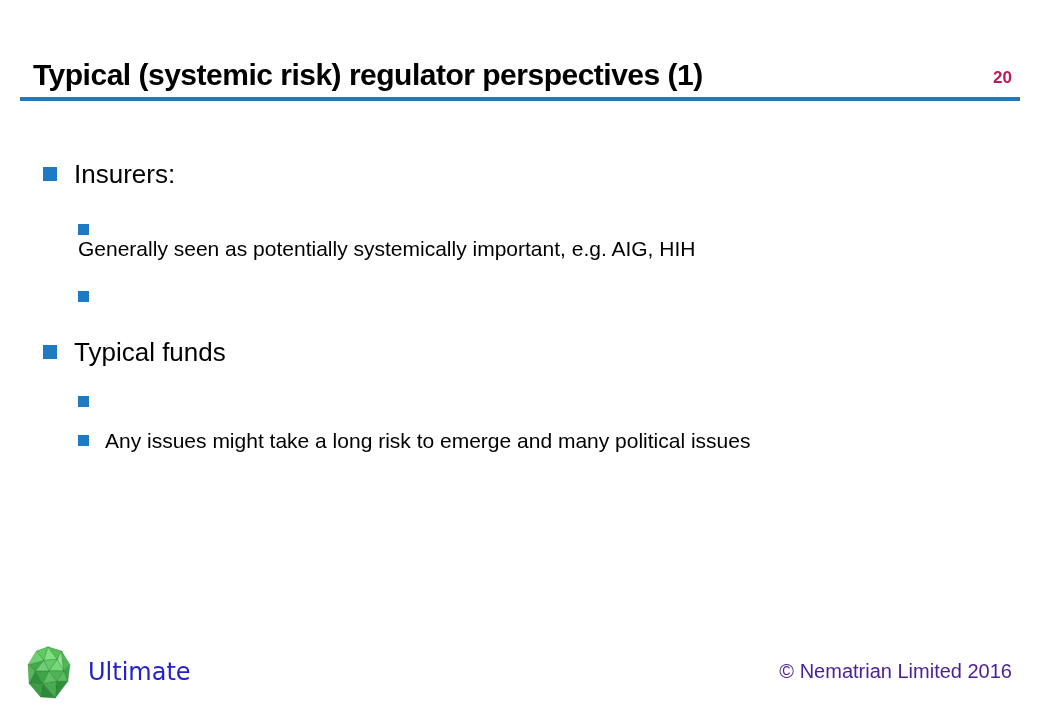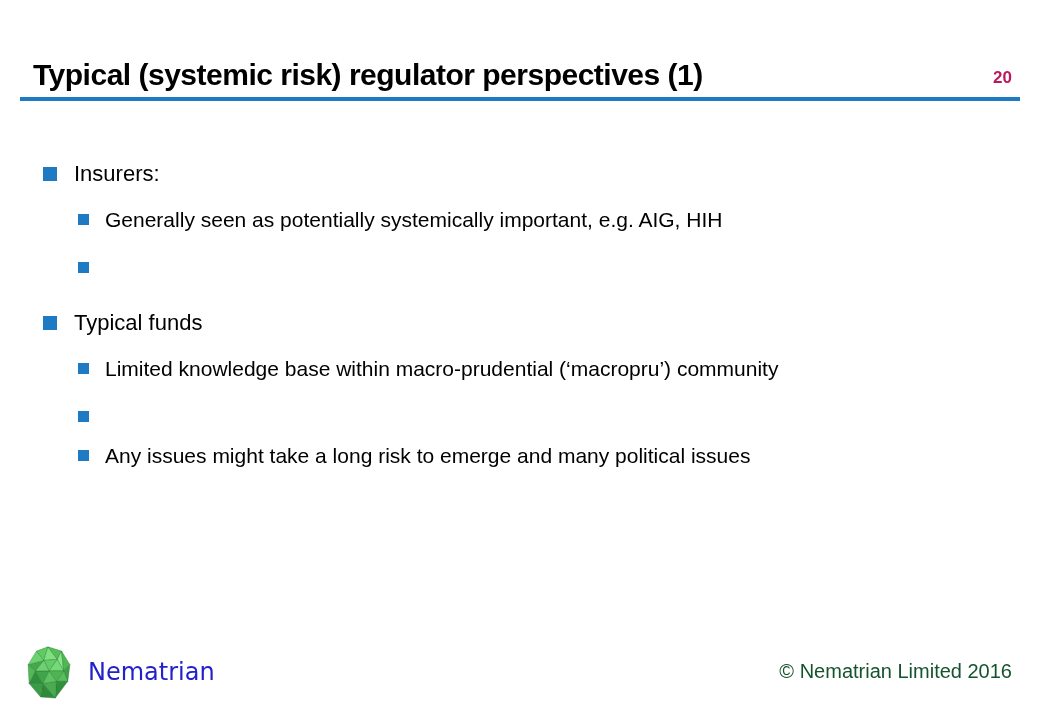--- a/index.html
+++ b/index.html
@@ -32,24 +32,24 @@
     left: 20px; right: 20px; top: 97px;
     height: 4px;
   }
 
   
   .content {
     position: absolute;
     left: 35px; top: 158px; right: 40px;
   }
   .bullet-item { display: flex; align-items: flex-start; }
-  .l1 { font-size: 22px; line-height: 32px; margin-top: 34px; padding-left: 8px; }
+  .l1 { font-size: 26px; line-height: 32px; margin-top: 34px; padding-left: 8px; }
   .l1:first-child { margin-top: 0; }
   .l2 { font-size: 21px; line-height: 28px; margin-top: 20px; padding-left: 43px; }
-  .l2.first-sub { margin-top: 16px; }
+  .l2.first-sub { margin-top: 26px; flex-direction: column; }
   .sq {
     display: inline-block;
     flex: 0 0 auto;
   }
   .l1 .sq { width: 14px; height: 14px; margin: 9px 17px 0 0; }
   .l2 .sq { width: 11px; height: 11px; margin: 8px 16px 0 0; }
   .bullet-text { max-width: 865px; }
   a.inline-link { text-decoration: underline; cursor: pointer; }
 
   
@@ -92,24 +92,20 @@
   <div class="bullet-item l2">
     <span class="sq" style="background: rgb(31, 122, 196);"></span>
   </div>
 
 
   <div class="bullet-item l1">
     <span class="sq" style="background: rgb(31, 122, 196);"></span>
     <div class="bullet-text">Typical funds</div>
   </div>
 
-  <div class="bullet-item l2 first-sub">
-    <span class="sq" style="background: rgb(31, 122, 196);"></span>
-    <div class="bullet-text">Limited knowledge base within macro-prudential (‘macropru’) community</div>
-  </div>
 
   <div class="bullet-item l2">
     <span class="sq" style="background: rgb(31, 122, 196);"></span>
   </div>
 
   <div class="bullet-item l2">
     <span class="sq" style="background: rgb(31, 122, 196);"></span>
     <div class="bullet-text">Any issues might take a long risk to emerge and many political issues</div>
   </div>
 
@@ -135,14 +131,14 @@
       <polygon points="2,18 17,14 10,5" fill="#6BD36E"></polygon>
       <polygon points="17,14 30,13 22,24" fill="#63CC68"></polygon>
       <polygon points="30,13 36,24 22,24" fill="#74D977"></polygon>
       <polygon points="36,24 29,34 22,24" fill="#50B457"></polygon>
       <polygon points="29,34 16,36 22,24" fill="#5DC262"></polygon>
       <polygon points="16,36 9,24 22,24" fill="#3FA44A"></polygon>
       <polygon points="9,24 17,14 22,24" fill="#6ED072"></polygon>
     </g>
   </svg>
 </div>
-<div class="brand-name" style="color: rgb(34, 34, 204);">Nematrian</div>
-<div class="copyright" style="color: #14532d;">© Nematrian Limited 2016</div>
+<div class="brand-name" style="color: rgb(34, 34, 204);">Ultimate</div>
+<div class="copyright" style="color: #4c1d95;">© Nematrian Limited 2016</div>
 
 </body></html>

